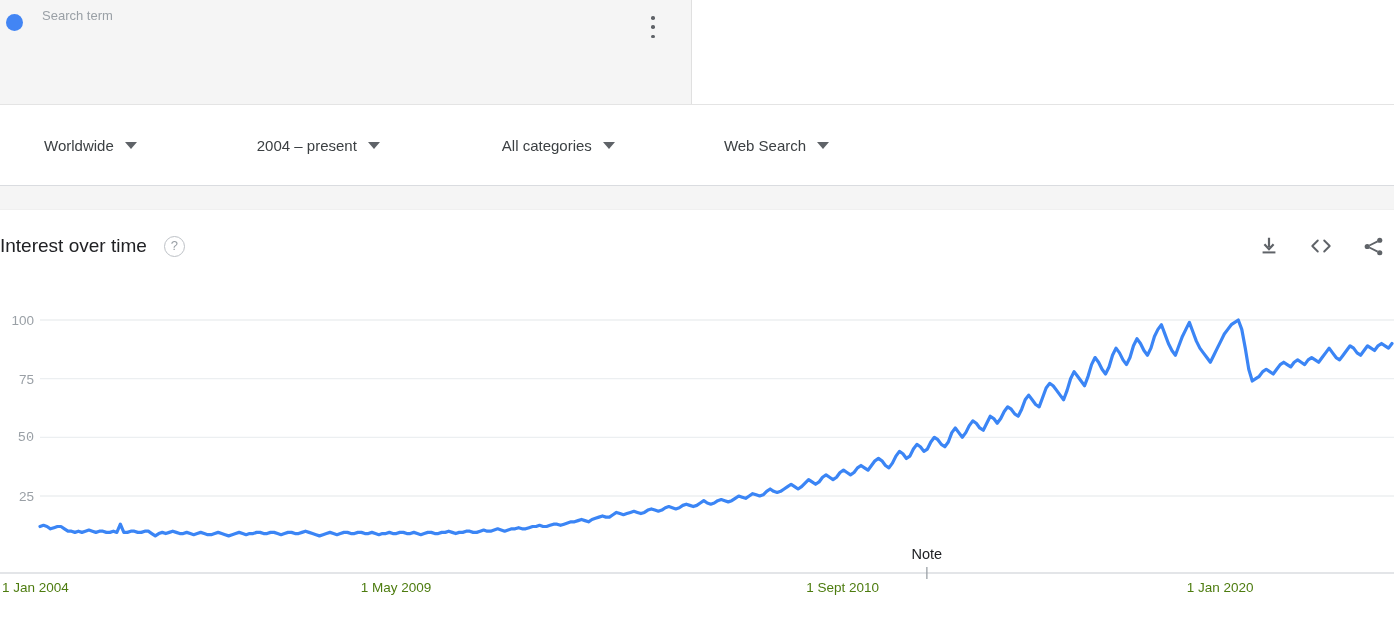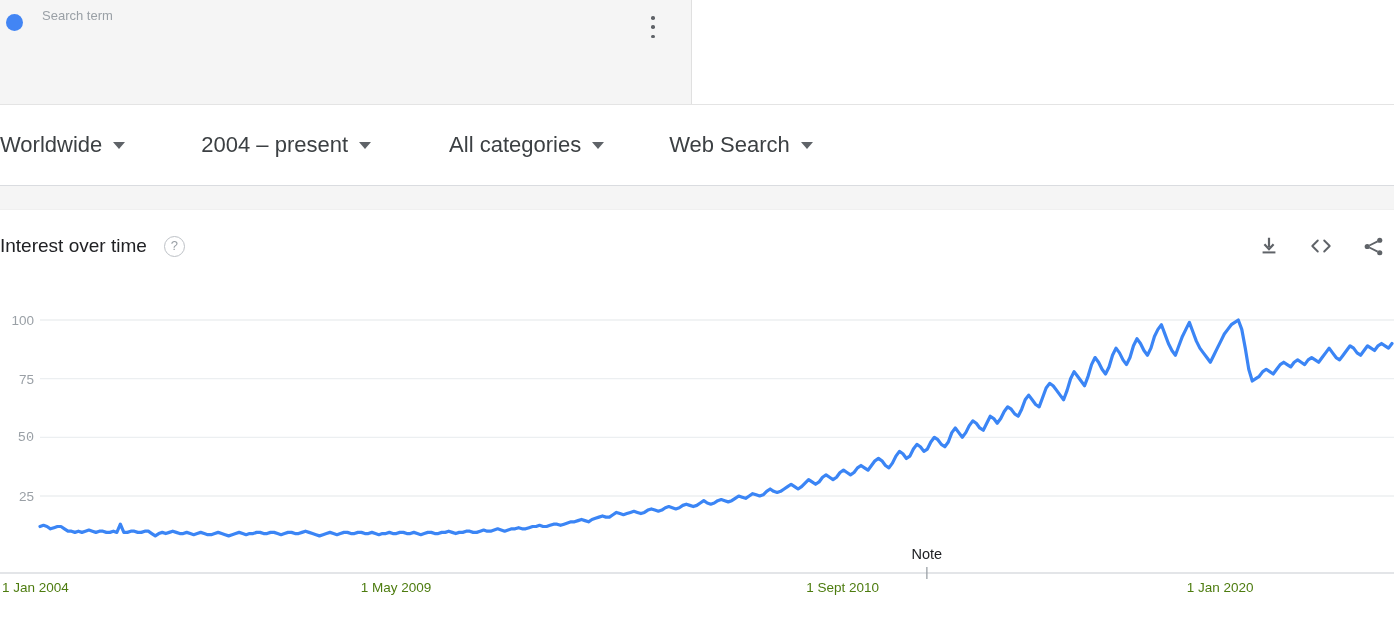--- a/index.html
+++ b/index.html
@@ -125,22 +125,23 @@
     box-sizing: border-box;
     border-bottom: 1px solid #dadce0;
   }
   .filter {
     display: flex;
     align-items: center;
     cursor: pointer;
     white-space: nowrap;
   }
   .filter-label {
-    font-size: 22px;
+    font-size: 15px;
     color: #3c4043;
+    margin-left: 44px;
   }
   .caret {
     width: 0; height: 0;
     border-left: 6px solid transparent;
     border-right: 6px solid transparent;
     border-top: 7px solid #5f6368;
     margin-left: 11px;
   }
   .f0 { margin-left: 0px; }
   .f1 { margin-left: 76px; }

